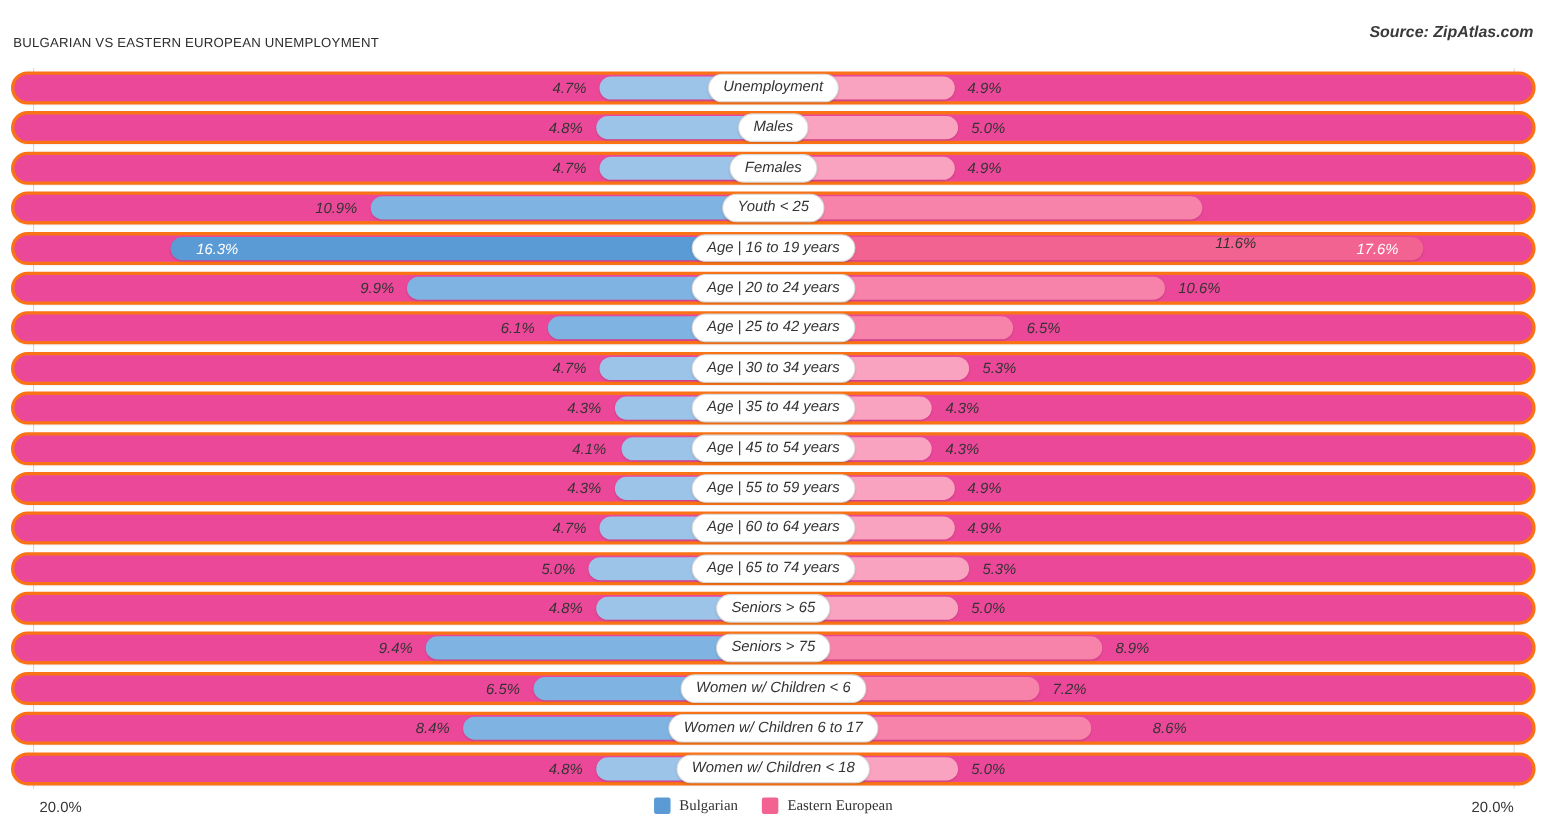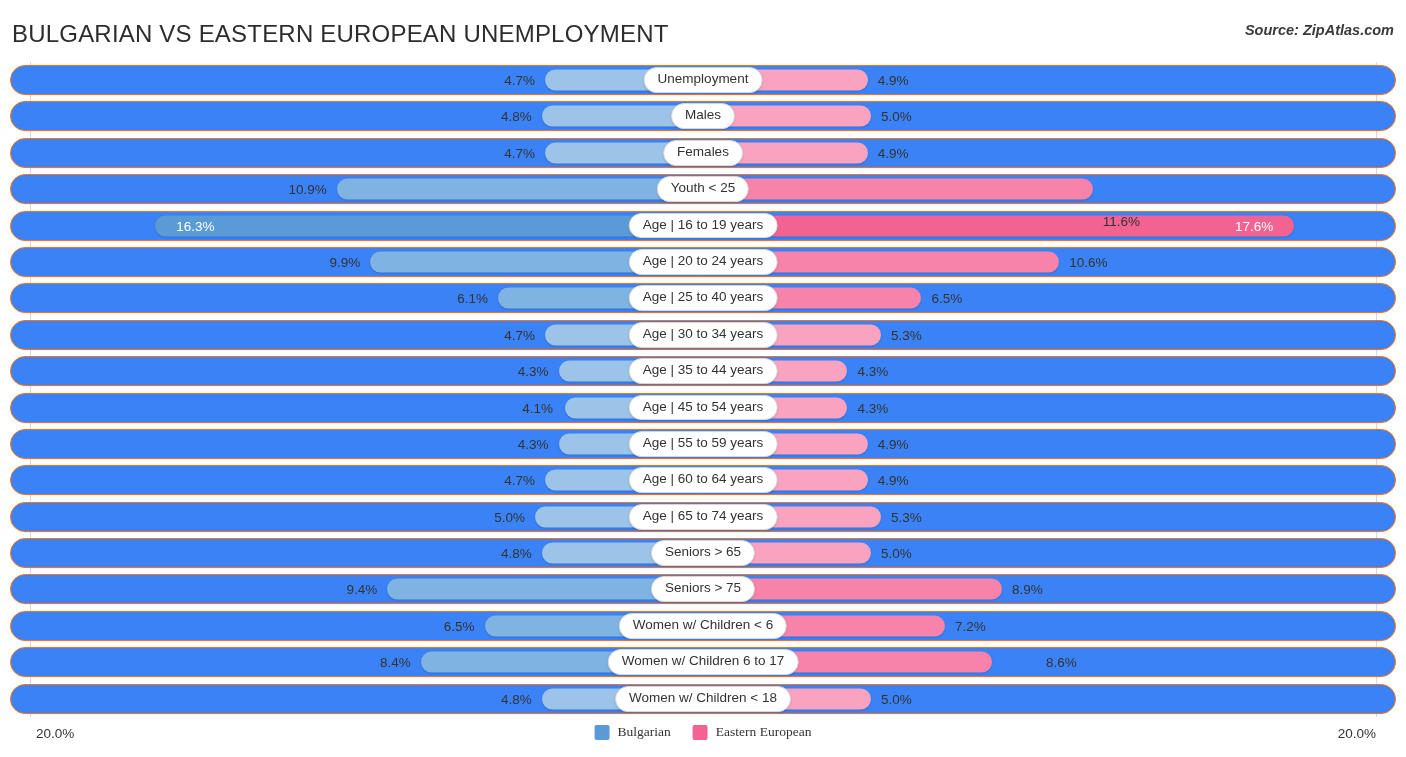--- a/index.html
+++ b/index.html
@@ -16,22 +16,22 @@
     background: #ffffff;
   }
 
   
   .header {
     position: absolute;
     top: 0; left: 0; right: 0; height: 60px;
   }
   .chart-title {
     position: absolute;
-    left: 12px; top: 20px;
-    font-size: 24px;
+    left: 12px; top: 32px;
+    font-size: 12px;
     letter-spacing: 0.2px;
     color: #2d2d2d;
     font-weight: 400;
     white-space: nowrap;
   }
   .chart-source {
     position: absolute;
     right: 12px; top: 22px;
     font-size: 14.5px;
     font-style: italic;
@@ -65,24 +65,25 @@
     position: relative;
     height: 36.4px;
     margin-bottom: 0px;
   }
 
   .track {
     position: absolute;
     left: 10px; right: 10px;
     top: 3px;
     height: 30px;
-    background: #3b82f6;
-    border: 1px solid #f97316;
+    background: #ec4899;
+    border: 3px solid #f97316;
     border-radius: 16px;
     box-shadow: 0 1px 1px rgba(0,0,0,0.05);
+    font-style: italic;
   }
 
   
   .center-label {
     position: absolute;
     left: 50%;
     top: 50%;
     transform: translate(-50%, -50%);
     background: #ffffff;
     border: 1px solid #d9d9d9;
@@ -243,21 +244,21 @@
             <div class="val val-right" style="left: 1058.16px;">10.6%</div>
             <div class="center-label">Age | 20 to 24 years</div>
           </div>
         </div>
         <div class="row mid">
           <div class="track">
             <div class="bar bar-left" style="width: 204.96px;"></div>
             <div class="bar bar-right" style="width: 218.4px;"></div>
             <div class="val val-left" style="right: 906.96px; text-align: right;">6.1%</div>
             <div class="val val-right" style="left: 920.4px;">6.5%</div>
-            <div class="center-label">Age | 25 to 40 years</div>
+            <div class="center-label">Age | 25 to 42 years</div>
           </div>
         </div>
         <div class="row">
           <div class="track">
             <div class="bar bar-left" style="width: 157.92px;"></div>
             <div class="bar bar-right" style="width: 178.08px;"></div>
             <div class="val val-left" style="right: 859.92px;">4.7%</div>
             <div class="val val-right" style="left: 880.08px;">5.3%</div>
             <div class="center-label">Age | 30 to 34 years</div>
           </div>

